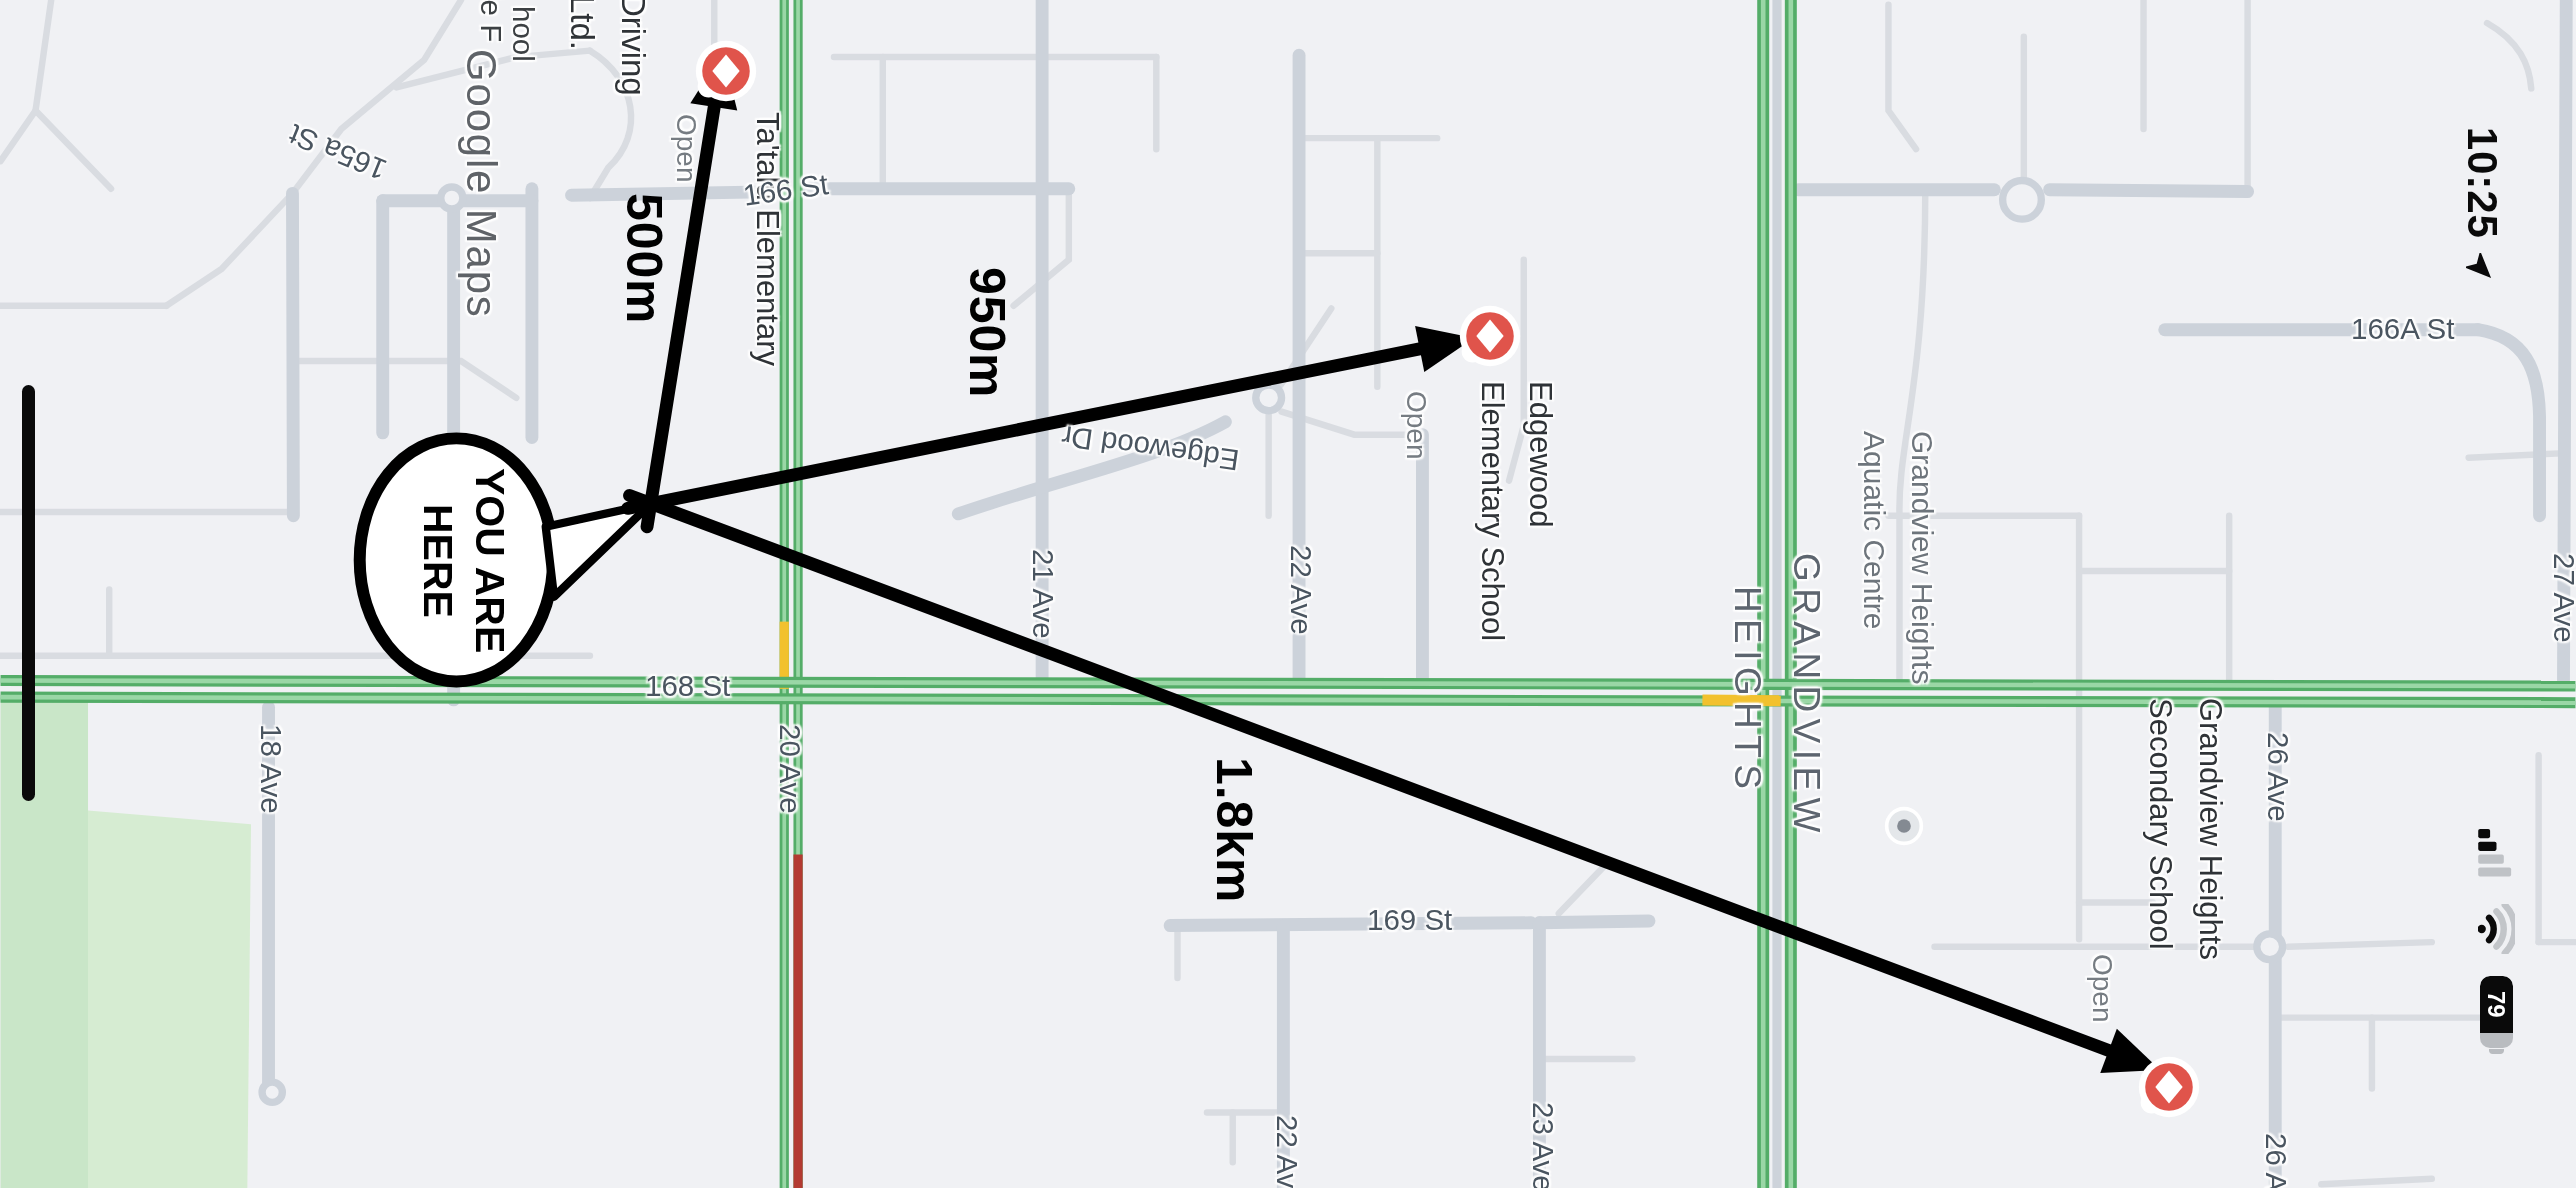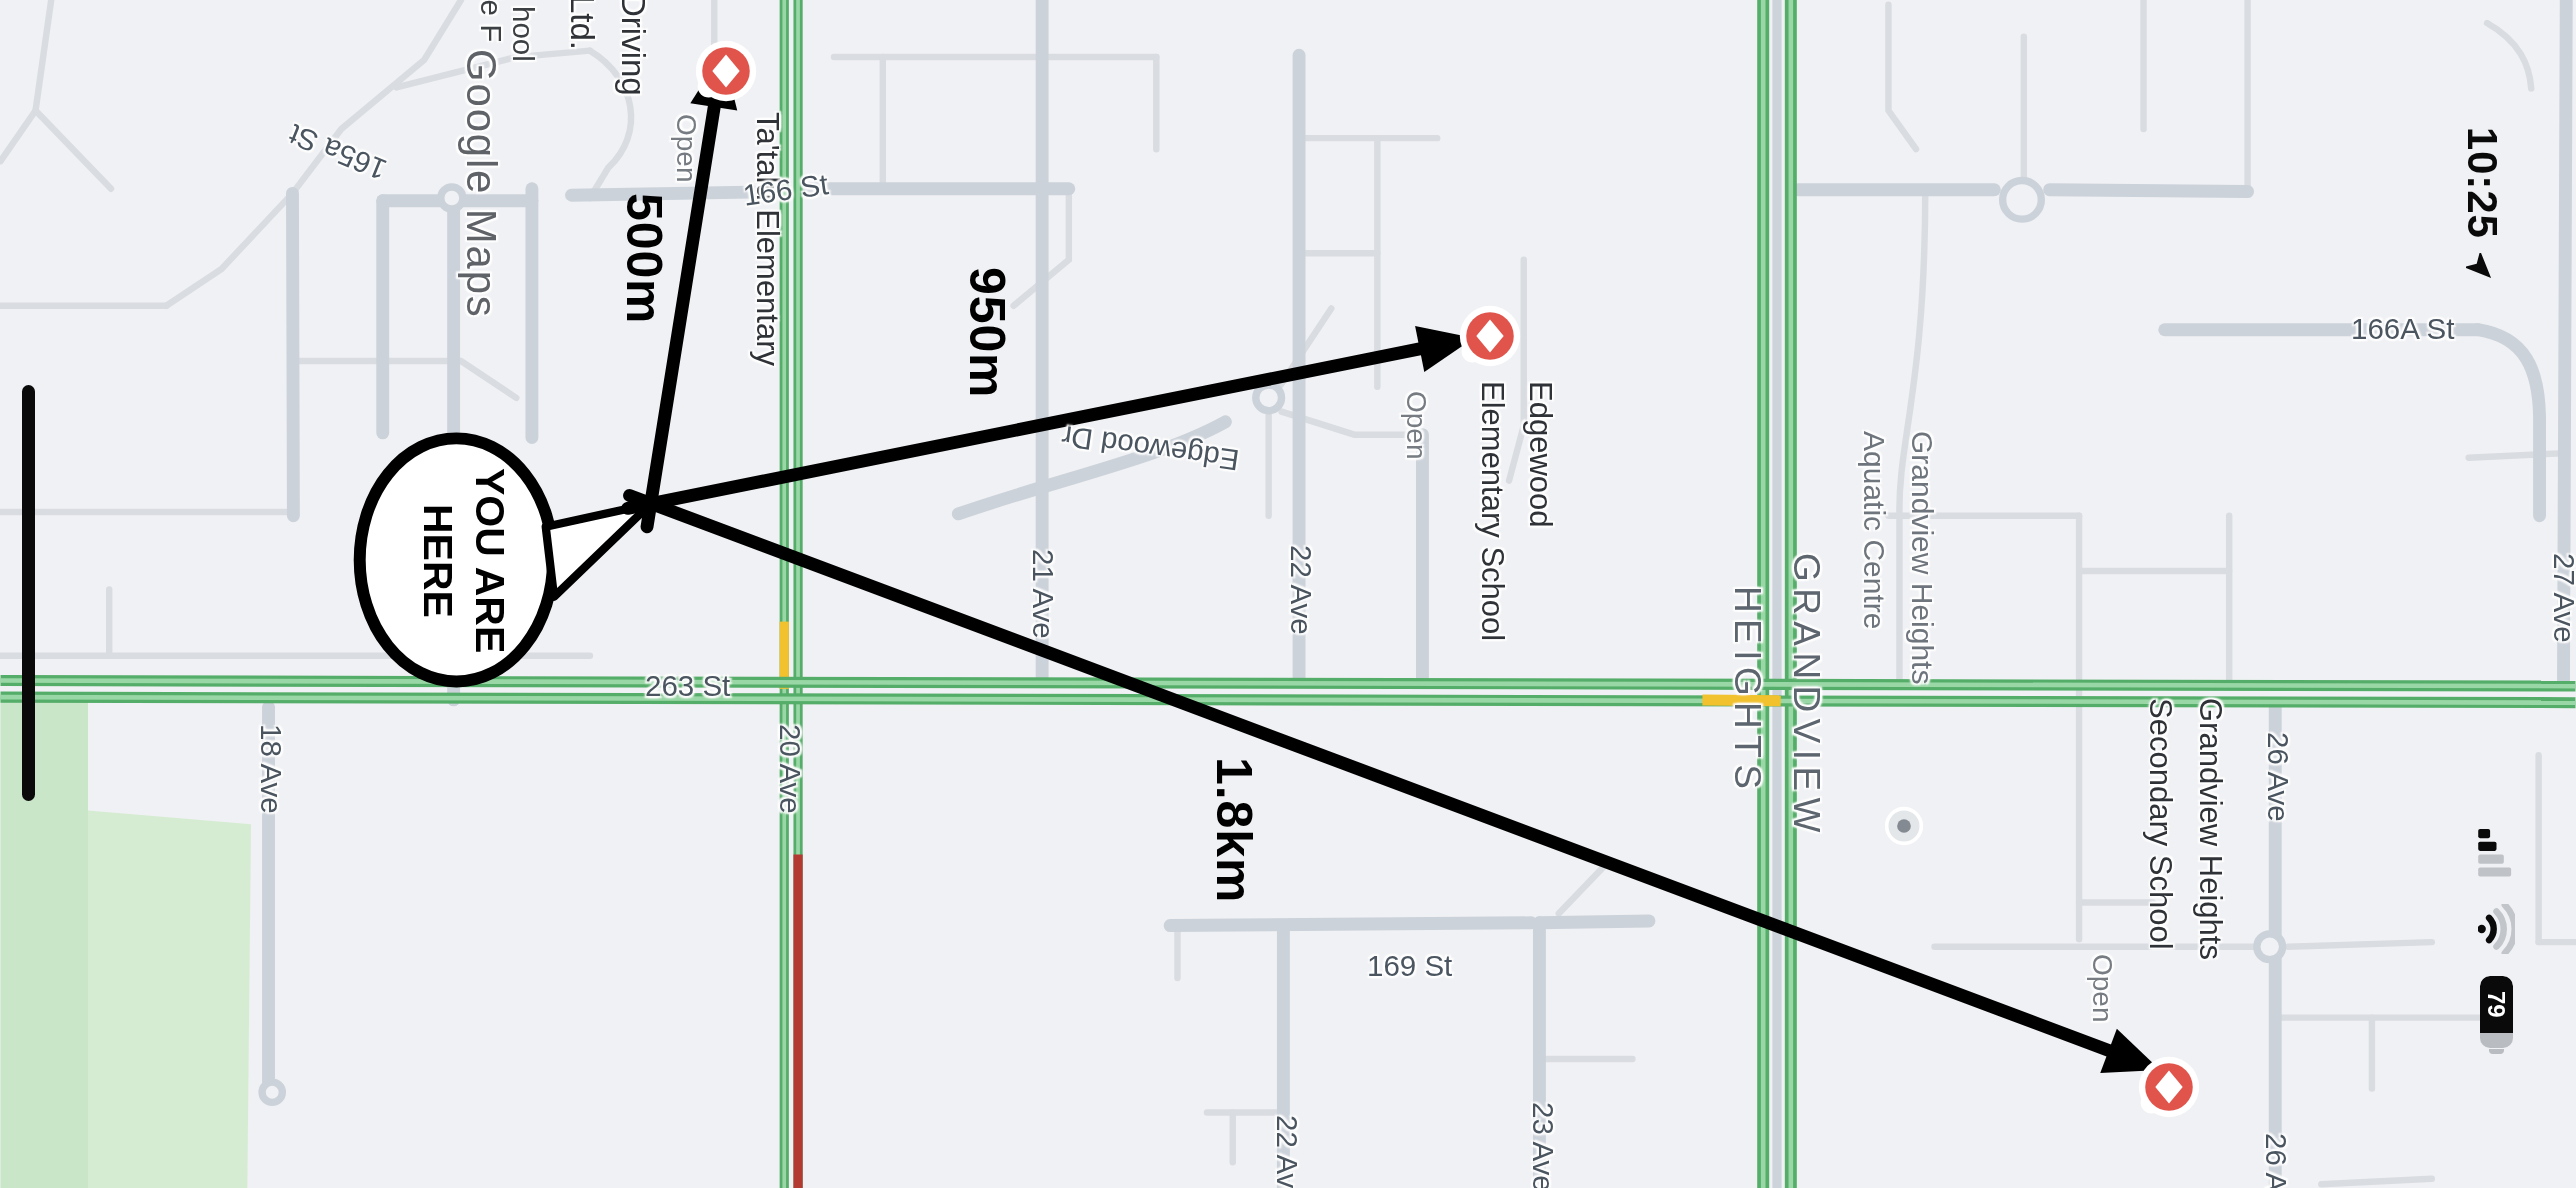--- a/index.html
+++ b/index.html
@@ -221,22 +221,22 @@
   <div class="abs v halo aqua" style="left:1850px;top:431px;width:96px;white-space:pre;">Grandview Heights
 Aquatic Centre</div>
 
   <div class="abs v halo area" style="left:1744px;top:553px;height:276px;width:92px;">
     <span>GRANDVIEW</span><br>
     <span>HEIGHTS</span>
   </div>
 
   <div class="abs street halo" style="left:743px;top:173px;transform:rotate(-8deg);">166 St</div>
   <div class="abs street halo" style="left:2351px;top:312px;">166A St</div>
-  <div class="abs street halo" style="left:645px;top:669px;">263 St</div>
-  <div class="abs street halo" style="left:1367px;top:903px;margin-top:46px;">169 St</div>
+  <div class="abs street halo" style="left:645px;top:669px;">168 St</div>
+  <div class="abs street halo" style="left:1367px;top:903px;">169 St</div>
   <div class="abs street halo" style="left:287px;top:135px;transform:rotate(202deg);">165a St</div>
   <div class="abs street halo" style="left:1061px;top:431px;transform:rotate(188deg);">Edgewood Dr</div>
   <div class="abs v street halo" style="left:254px;top:724px;">18 Ave</div>
   <div class="abs v street halo" style="left:773px;top:724px;">20 Ave</div>
   <div class="abs v street halo" style="left:1026px;top:549px;">21 Ave</div>
   <div class="abs v street halo" style="left:1284px;top:545px;">22 Ave</div>
   <div class="abs v street halo" style="left:1270px;top:1115px;">22 Ave</div>
   <div class="abs v street halo" style="left:1526px;top:1102px;">23 Ave</div>
   <div class="abs v street halo" style="left:2261px;top:732px;">26 Ave</div>
   <div class="abs v street halo" style="left:2259px;top:1133px;">26 Ave</div>

